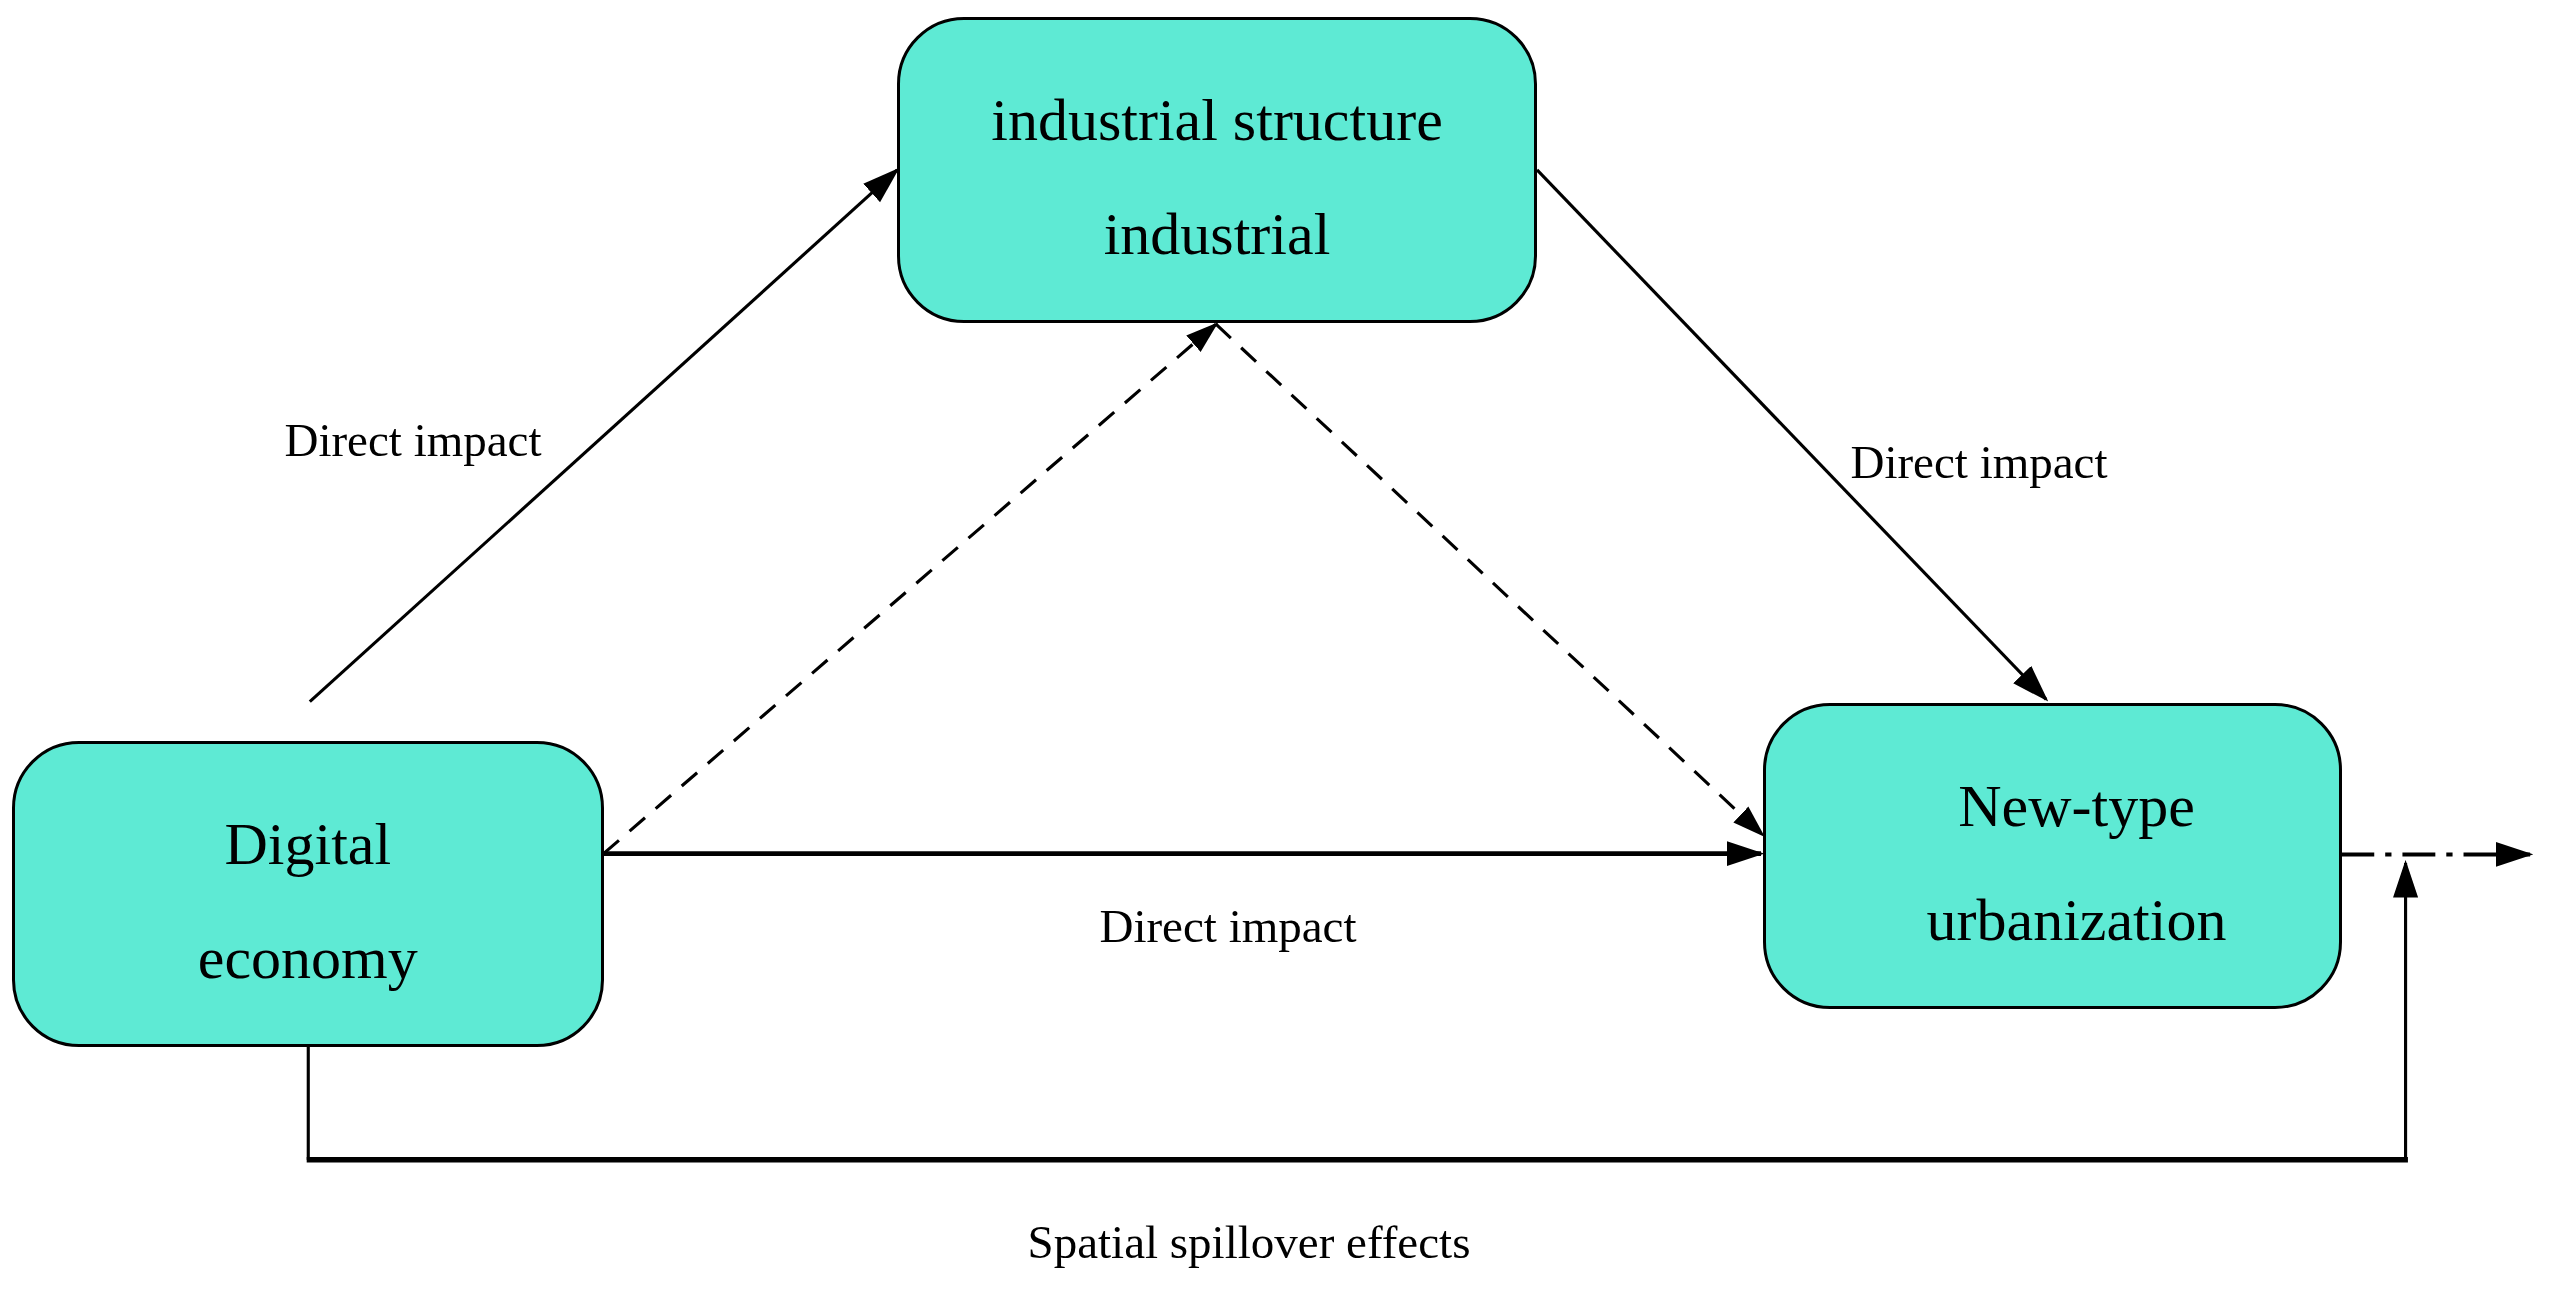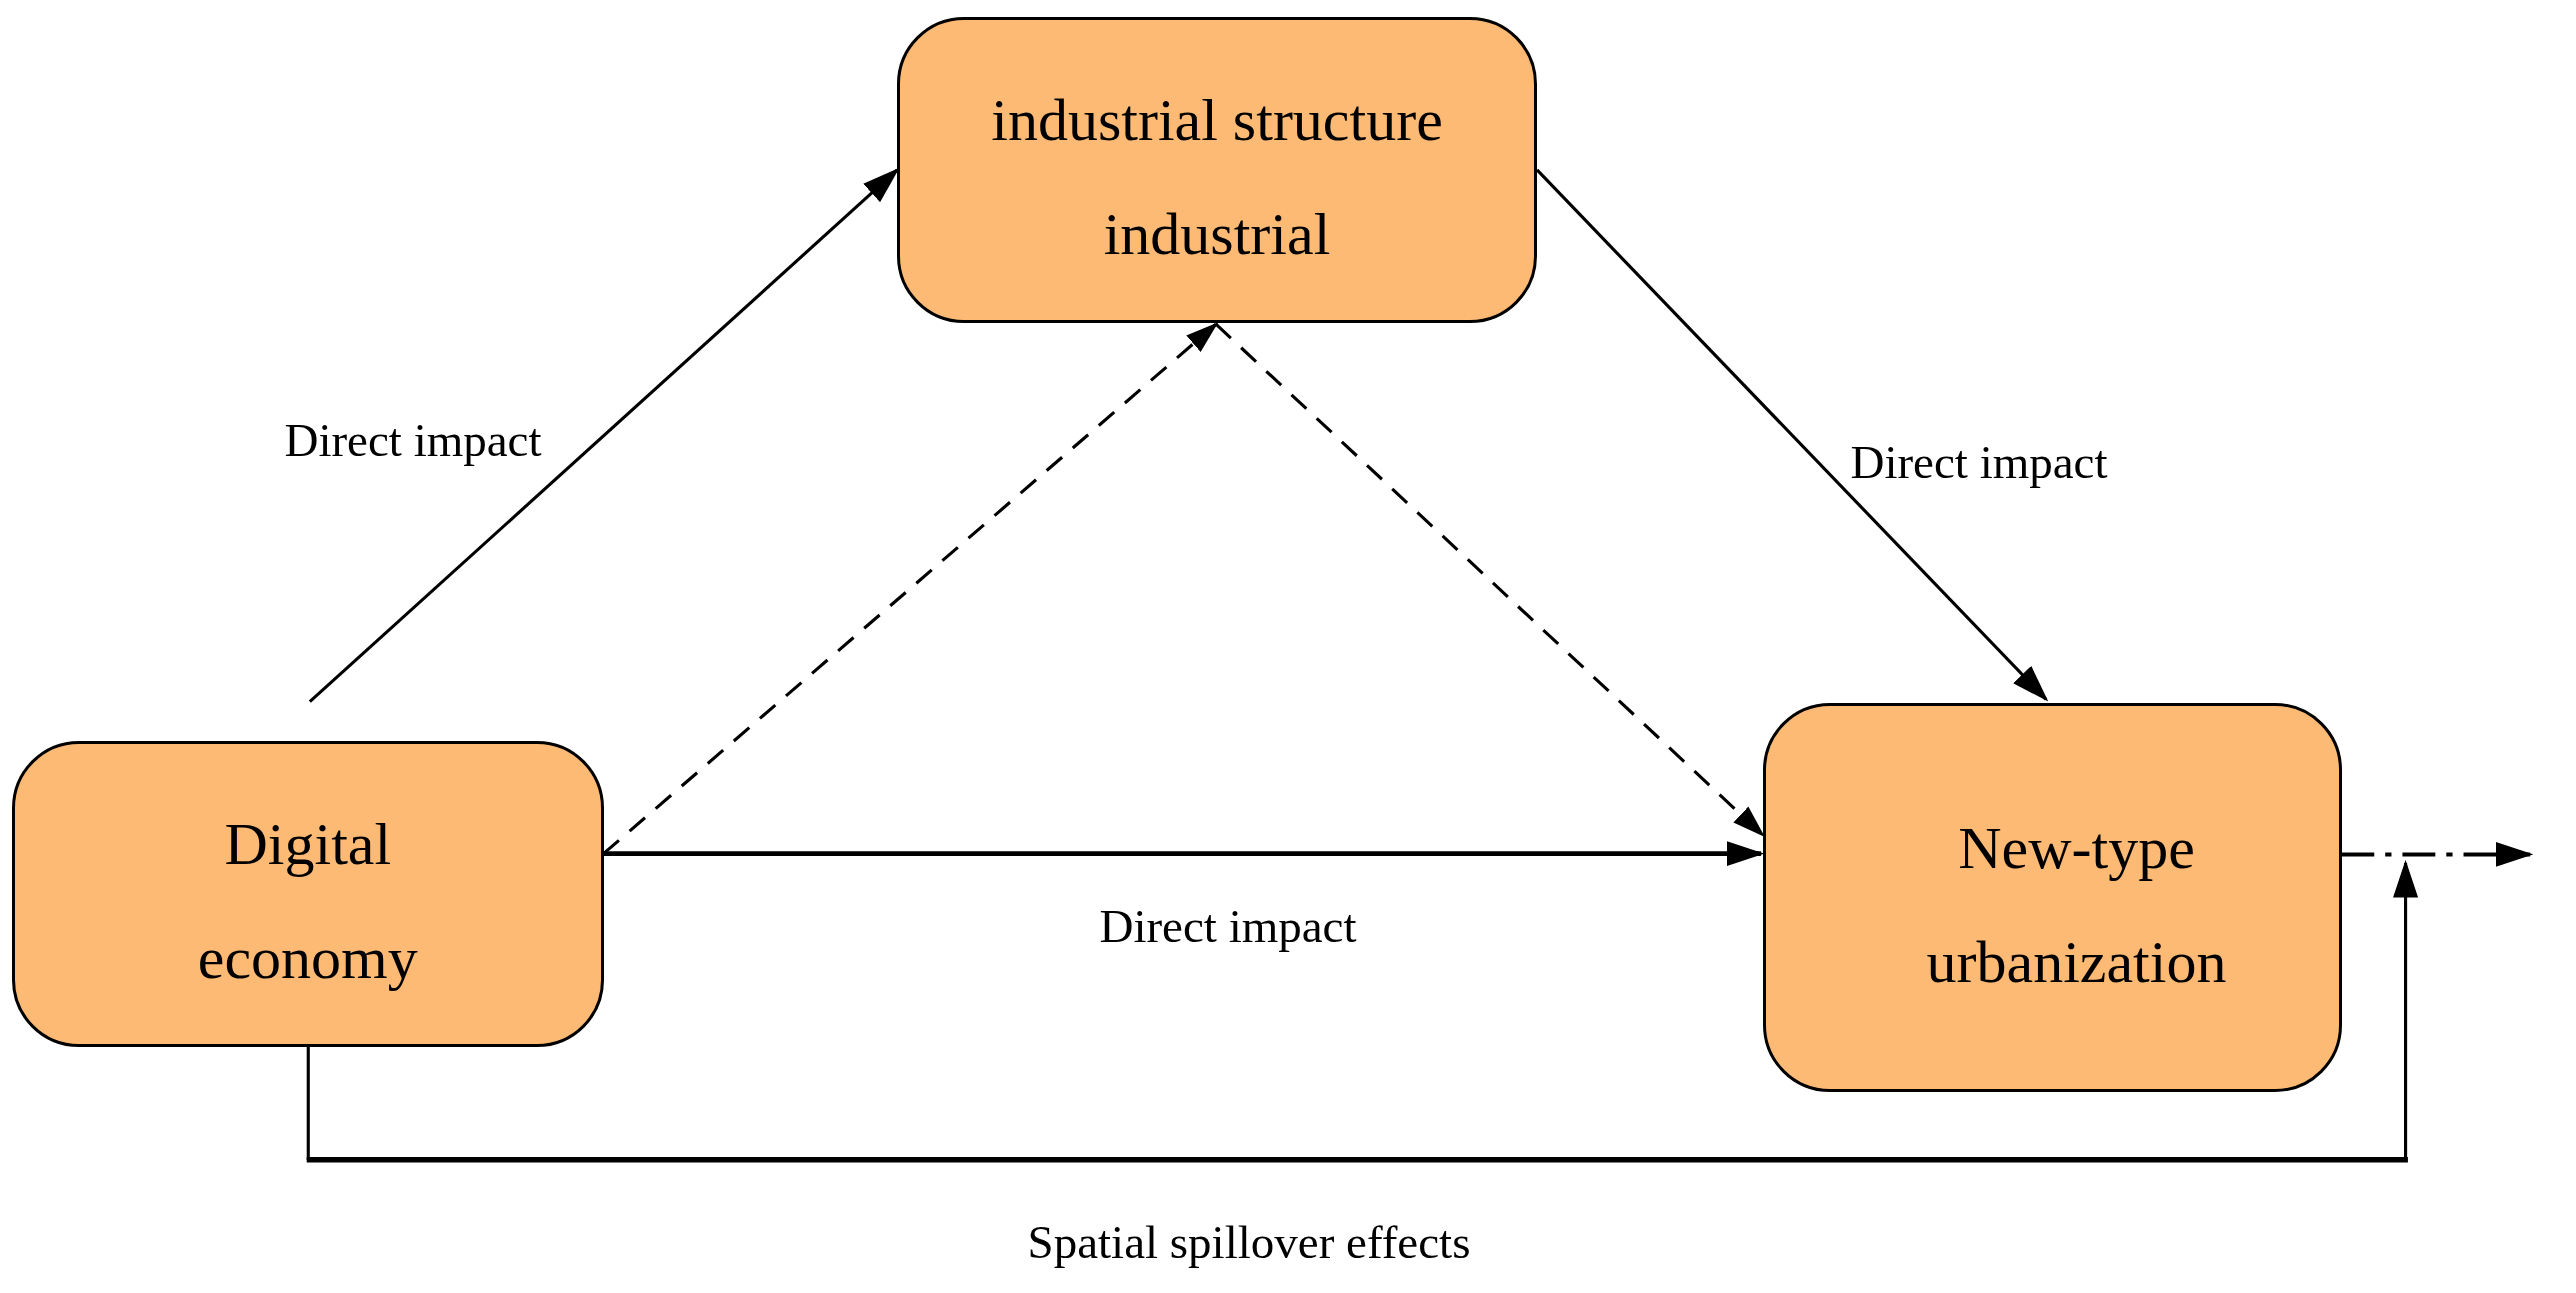--- a/index.html
+++ b/index.html
@@ -20,33 +20,33 @@
     position: absolute;
     left: 0; top: 0;
     width: 2576px;
     height: 1293px;
   }
   .node {
     position: absolute;
     box-sizing: border-box;
     border: 3.1px solid #000000;
     border-radius: 67px;
-    background: #fdba74;
+    background: #5eead4;
     display: flex;
     flex-direction: column;
     justify-content: center;
     align-items: center;
     text-align: center;
     font-size: 60px;
     line-height: 114px;
     padding-top: 14px;
   }
   .node-isu { left: 897px; top: 17px;  width: 640px; height: 306px; }
   .node-de  { left: 11.8px;   top: 741px; width: 592px; height: 306px; }
-  .node-ntu { left: 1763px; top: 703px; width: 579px; height: 389px; padding-left: 48px; }
+  .node-ntu { left: 1763px; top: 703px; width: 579px; height: 306px; padding-left: 48px; }
 
   .edge-label {
     position: absolute;
     transform: translate(-50%, -50%);
     font-size: 47px;
     line-height: 56px;
     white-space: nowrap;
     text-align: center;
   }
   .edge-label.two-line { line-height: 78px; }

